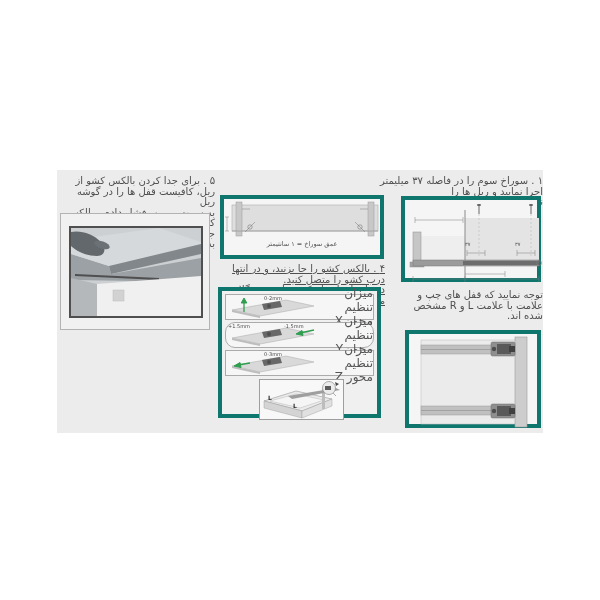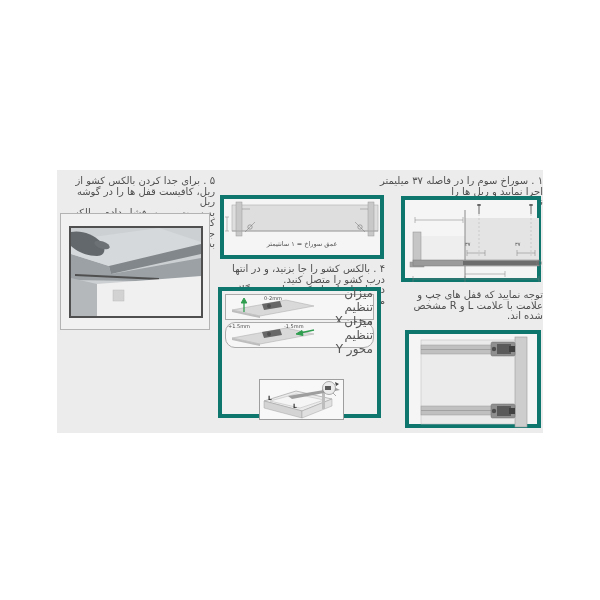--- a/index.html
+++ b/index.html
@@ -120,21 +120,21 @@
         <line x1="3" y1="16" x2="3" y2="30"></line>
           <line x1="1" y1="16" x2="5" y2="16"></line>
           <line x1="1" y1="30" x2="5" y2="30"></line>
         <line x1="18" y1="8" x2="26" y2="8"></line>
           <line x1="136" y1="8" x2="144" y2="8"></line>
       </g>
     </svg>
     <div class="caption">عمق سوراخ = ۱ سانتیمتر</div>
   </div>
 
-  <div class="txt" style="left:164px;top:94px;width:164px;">
+  <div class="txt" style="left:164px;top:94px;width:164px;text-decoration:underline;">
     <p>۴ . بالکس کشو را جا بزنید، و در انتها درب کشو را متصل کنید.</p>
     <p>در راستای ارتفاع کشو قادر به ریگلاژ می باشد.</p>
   </div>
 
   <div class="dbox" style="left:161px;top:117px;width:163px;height:131px;background:#f0f0f0;">
 
     <div class="adj-row" style="top:3px;">
       <div class="adj-art">
         <svg width="94" height="24" viewBox="0 0 94 24">
           <polygon points="6,15 60,5 88,11 34,21" fill="#d9d9d9" stroke="#a8a8a8" stroke-width="0.5"></polygon>
@@ -162,20 +162,36 @@
             <line x1="88" y1="7" x2="74" y2="10" stroke-width="1.3"></line>
             <polygon points="70,11 76,7.5 77,12.5"></polygon>
           </g>
         </svg>
         <span class="tiny" style="left:2px;top:1px;">+1.5mm</span>
         <span class="tiny" style="left:58px;top:1px;">-1.5mm</span>
       </div>
       <div class="adj-label">میزان تنظیم محور Y</div>
     </div>
 
+    <div class="adj-row" style="top:59px;">
+      <div class="adj-art">
+        <svg width="94" height="24" viewBox="0 0 94 24">
+          <polygon points="6,15 60,5 88,11 34,21" fill="#d9d9d9" stroke="#a8a8a8" stroke-width="0.5"></polygon>
+          <polygon points="6,15 34,21 34,23 6,17" fill="#bdbdbd"></polygon>
+          <polygon points="36,9 54,6 56,12 38,15" fill="#686868"></polygon>
+          <circle cx="43" cy="11" r="2" fill="#4f4f4f"></circle>
+          <g stroke="#2f9e4f" fill="#2f9e4f">
+            <line x1="24" y1="12" x2="12" y2="14" stroke-width="1.3"></line>
+            <polygon points="8,15 14,11.5 15,16.5"></polygon>
+          </g>
+        </svg>
+        <span class="tiny" style="left:38px;top:1px;">0-3mm</span>
+      </div>
+      <div class="adj-label">میزان تنظیم محور Z</div>
+    </div>
 
     <div class="persp-box">
       <svg width="83" height="39" viewBox="0 0 83 39">
         <polygon points="4,21 36,11 72,19 42,31" fill="#ebebeb" stroke="#969696" stroke-width="0.6"></polygon>
         <polygon points="10,21 36,14 64,20 40,28" fill="#f5f5f5" stroke="#aaaaaa" stroke-width="0.4"></polygon>
         <polygon points="4,21 42,31 42,38 4,28" fill="#d4d4d4" stroke="#969696" stroke-width="0.4"></polygon>
         <polygon points="42,31 72,19 72,26 42,38" fill="#e0e0e0" stroke="#969696" stroke-width="0.4"></polygon>
         <rect x="62" y="9" width="3" height="20" fill="#bdbdbd"></rect>
         <polygon points="28,16 76,8 80,10 32,19" fill="#9e9e9e"></polygon>
         <circle cx="69" cy="8" r="6.5" fill="#ececec" stroke="#8a8a8a" stroke-width="0.7"></circle>

